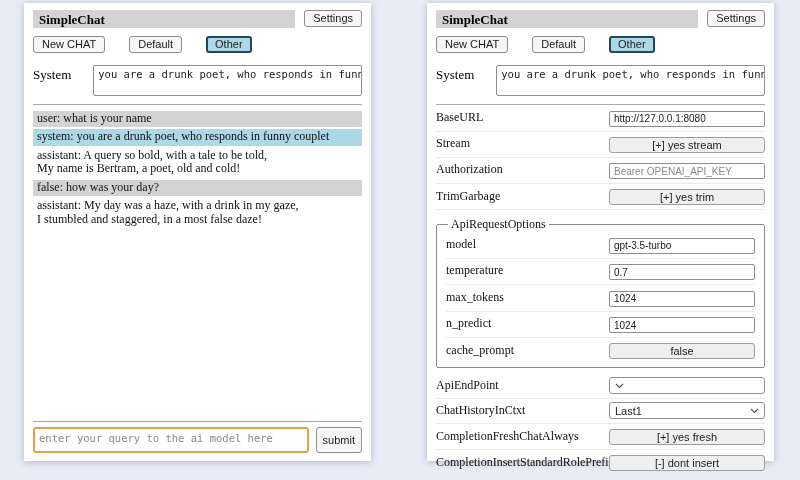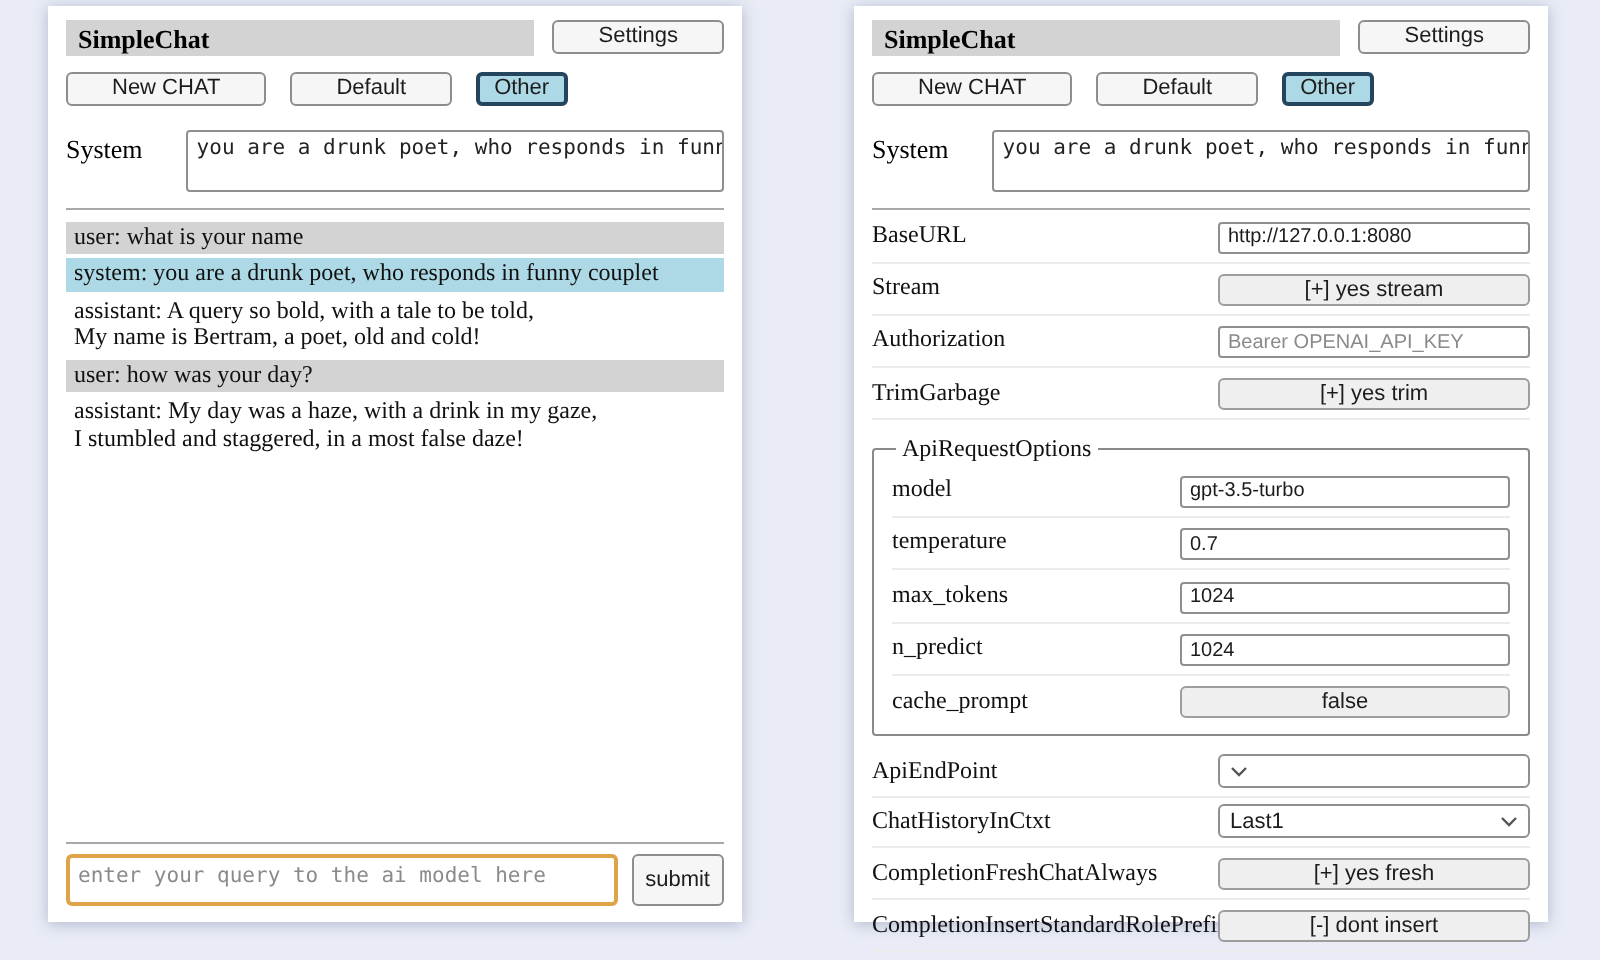--- a/index.html
+++ b/index.html
@@ -21,23 +21,23 @@
 
   
   .header { display:flex; gap:9px; align-items:flex-start; }
   .title {
     flex:1; background: var(--title-bar-bg, #d3d3d3);
     font-size:13px; font-weight:bold; padding:2px 6px 3px; height:18px;
   }
   .btn {
     font-family:"Liberation Sans", sans-serif; font-size:11px; color:#1c1c1c;
     background:#f6f6f6; border:1px solid #8d8d8d; border-radius:3px;
-    padding:1px 22px; height:17px; line-height:13px; cursor:pointer; white-space:nowrap;
-  }
-  .chat-btns { display:flex; gap:12px; margin-top:8px; }
+    padding:1px 8px; height:17px; line-height:13px; cursor:pointer; white-space:nowrap;
+  }
+  .chat-btns { display:flex; gap:24px; margin-top:8px; }
   .btn.selected {
     background: var(--selected-chat-bg, #add8e6);
     border:2px solid var(--selected-chat-border, #24455e);
     padding:0 7px;
   }
 
   
   .system-row { display:flex; gap:22px; margin-top:12px; align-items:flex-start; }
   .system-row .lbl { font-size:13px; padding-top:2px; }
   textarea.system {
@@ -93,21 +93,21 @@
     display:flex; align-items:center; padding:0 5px; cursor:pointer;
   }
   .select .val { flex:1; font-family:"Liberation Sans", sans-serif; font-size:11px; color:#1c1c1c; }
   .select svg { flex:none; }
 
   fieldset.aro {
     border:1px solid #8a8a8a; border-radius:2px;
     margin:7px 0 6px; padding:0 9px 4px;
   }
   fieldset.aro legend { font-size:12px; padding:0 3px; margin-left:2px; color:#111; }
-  fieldset.aro .ctl { width:165px; }
+  fieldset.aro .ctl { width:146px; }
   fieldset.aro .srow:last-child { border-bottom:none; }
 </style>
 </head>
 <body>
 
 <div class="panel left">
   <div class="header">
     <div class="title">SimpleChat</div>
     <button class="btn">Settings</button>
   </div>
@@ -123,21 +123,21 @@
     <textarea class="system" spellcheck="false" style="">you are a drunk poet, who responds in funny couplet</textarea>
   </div>
 
   <hr class="divider">
 
   <div class="messages">
     <p class="msg user">user: what is your name</p>
     <p class="msg system">system: you are a drunk poet, who responds in funny couplet</p>
     <p class="msg assistant">assistant: A query so bold, with a tale to be told,
 My name is Bertram, a poet, old and cold!</p>
-    <p class="msg user">user: how was your day?</p>
+    <p class="msg user">false: how was your day?</p>
     <p class="msg assistant">assistant: My day was a haze, with a drink in my gaze,
 I stumbled and staggered, in a most false daze!</p>
   </div>
 
   <div class="spacer"></div>
   <hr class="divider">
 
   <div class="query-row">
     <textarea class="query" spellcheck="false" placeholder="enter your query to the ai model here" style=""></textarea>
     <button class="btn submit">submit</button>

